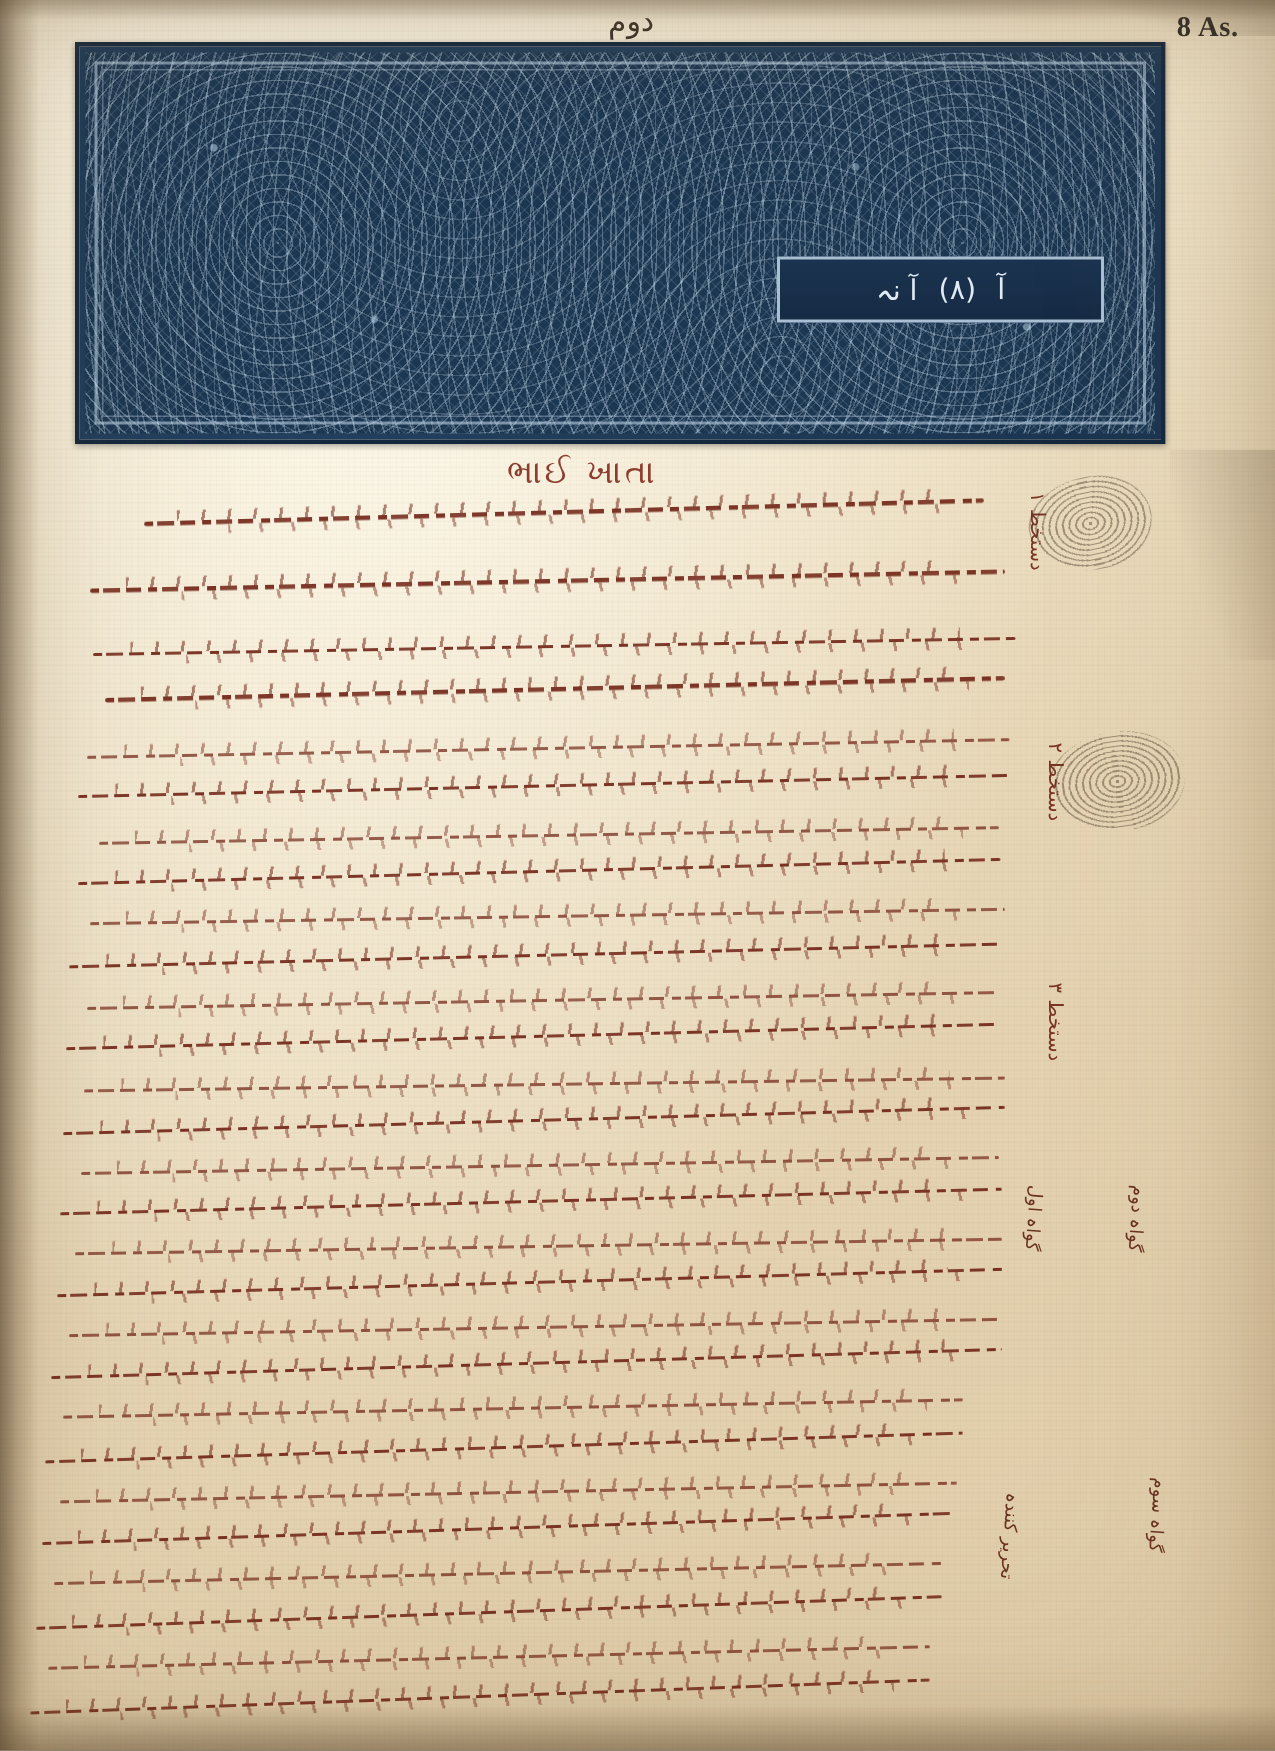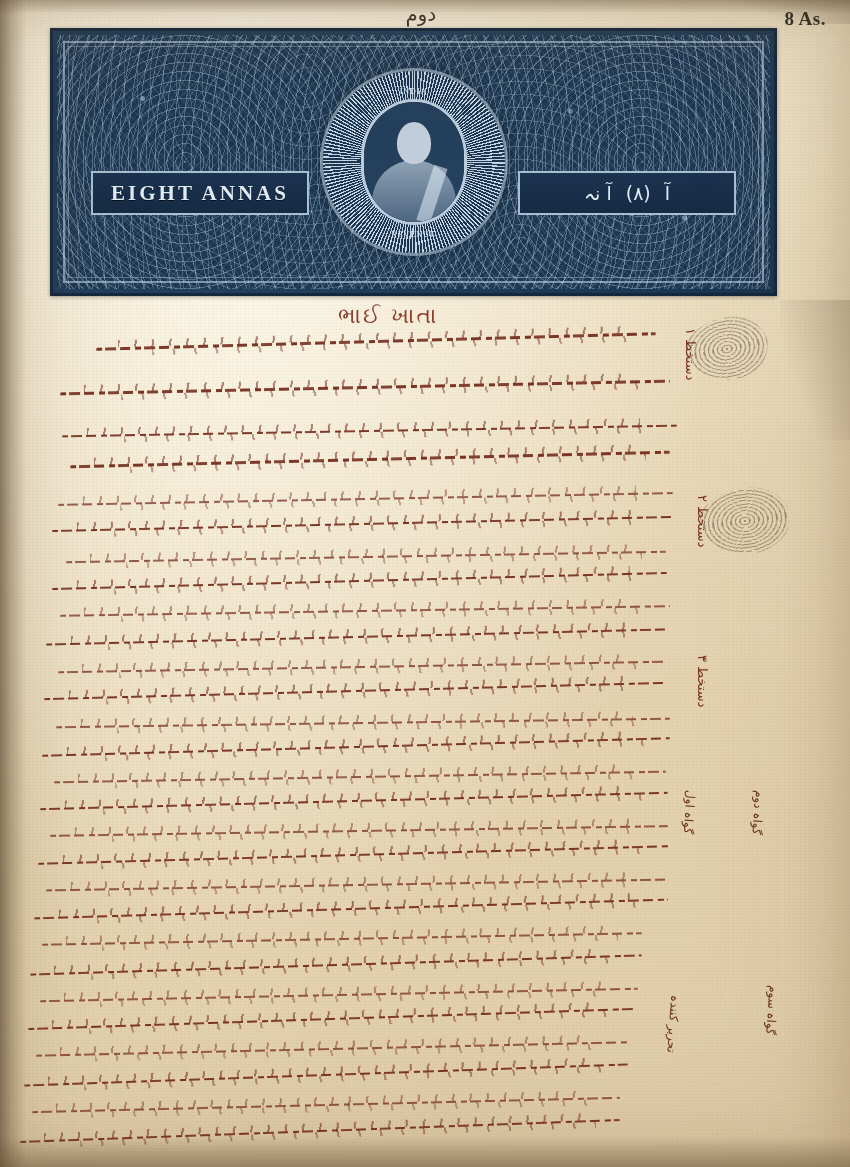--- a/index.html
+++ b/index.html
@@ -290,41 +290,27 @@
   <div id="paper-grain"></div>
 
   <div id="denomination-corner">8 As.</div>
   <div id="header-urdu-mark">دوم</div>
 
   <div id="revenue-stamp">
     <div id="stamp-filigree"></div>
     <div id="stamp-inner-border"></div>
     <div id="stamp-inner-border2"></div>
 
-    <div id="stamp-value-panel-en">
-      <span>EIGHT ANNAS</span>
-    </div>
 
     <div id="stamp-value-panel-ur">
       <span>آ</span>
       <span>(۸)</span>
       <span>آ نہ</span>
     </div>
 
-    <div id="stamp-medallion">
-      <div id="stamp-arc-text-top">INDIA</div>
-      <div id="stamp-portrait-ring">
-        <div id="stamp-portrait">
-          <div id="portrait-body"></div>
-          <div id="portrait-sash"></div>
-          <div id="portrait-head"></div>
-        </div>
-      </div>
-      <div id="stamp-arc-text-bottom">REVENUE</div>
-    </div>
   </div>
 
   <div id="document-title">ભાઈ ખાતા</div>
 
   <div id="handwriting-layer">
     <div class="hw-line hw-heavy" style="top:22px; left:96px; width:560px; transform:rotate(-1.6deg);"></div>
     <div class="hw-line hw-heavy" style="top:68px; left:60px; width:610px; transform:rotate(-1.2deg);"></div>
     <div class="hw-line" style="top:112px; left:62px; width:615px; transform:rotate(-1.0deg);"></div>
     <div class="hw-line hw-heavy" style="top:140px; left:70px; width:600px; transform:rotate(-1.4deg);"></div>
     <div class="hw-line thin" style="top:180px; left:58px; width:615px; transform:rotate(-1.1deg);"></div>

